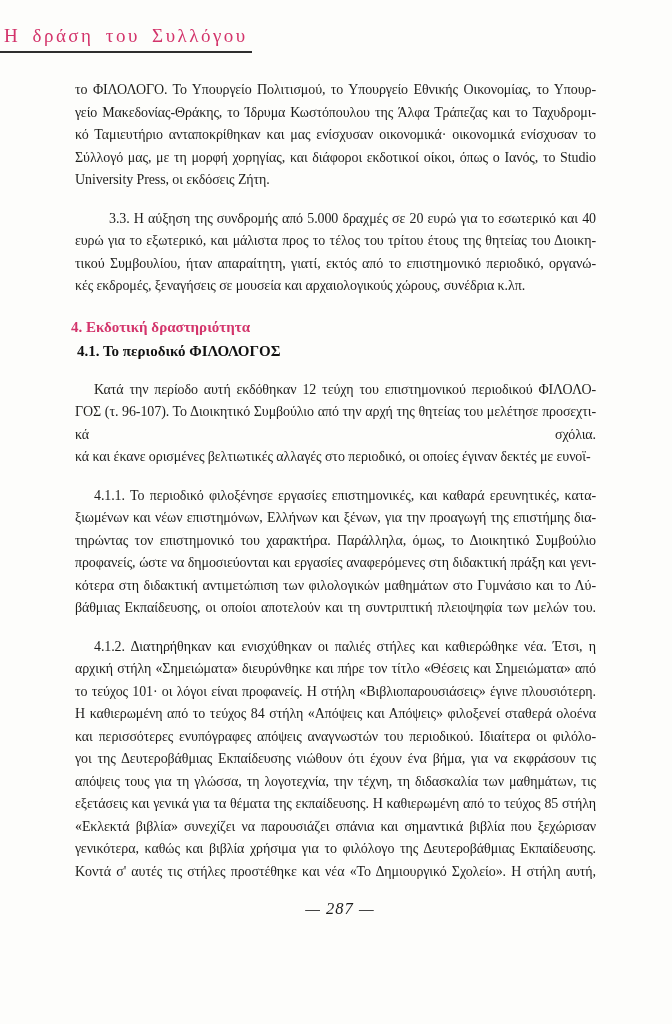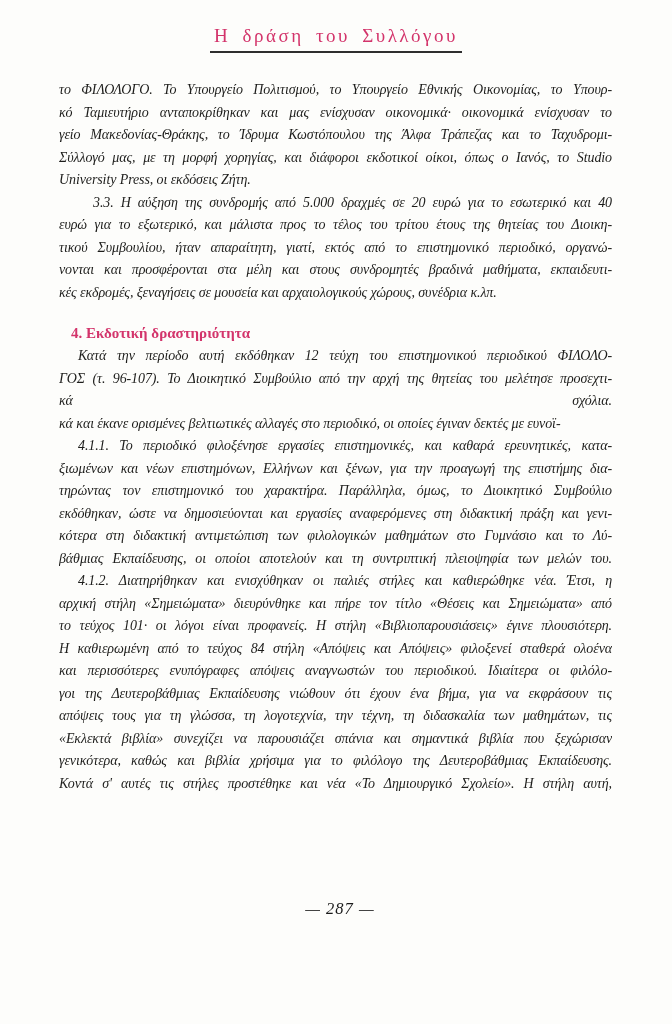--- a/index.html
+++ b/index.html
@@ -14,21 +14,21 @@
     position: relative;
     width: 672px;
     height: 1024px;
     margin: 0 auto;
     background: var(--paper);
     overflow: hidden;
     font-family: "Liberation Serif", "DejaVu Serif", serif;
     color: var(--text);
   }
   .header {
-    text-align: center;
+    text-align: left;
     padding-top: 25px;
   }
   .header-title {
     display: inline-block;
     color: var(--accent);
     font-size: 19px;
     letter-spacing: 2.5px;
     word-spacing: 5px;
     padding: 0 4px 4px 4px;
     border-bottom: 2px solid var(--underline);
@@ -40,21 +40,21 @@
   .line {
     height: 22.5px;
     line-height: 22.5px;
     font-size: 14px;
     letter-spacing: -0.1px;
     overflow: hidden;
     text-align: justify;
     text-align-last: justify;
     white-space: nowrap;
   }
-  .para { margin: 0; font-style: italic; }
+  .para { margin: 16px; }
   .para .line:last-child { text-align-last: left; }
   .para.jl .line:last-child { text-align-last: justify; }
   .para.indent-sm .line:first-child { text-indent: 19px; }
   .para.indent-lg .line:first-child { text-indent: 34px; }
   .h-accent {
     margin: 17px 0 0 12px;
     font-size: 15px;
     font-weight: bold;
     color: var(--accent);
     line-height: 24px;
@@ -86,61 +86,62 @@
 <div class="page">
 
   <div class="header">
     <span class="header-title">Η δράση του Συλλόγου</span>
   </div>
 
   <div class="body-col">
 
     <div class="para">
         <div class="line">το ΦΙΛΟΛΟΓΟ. Το Υπουργείο Πολιτισμού, το Υπουργείο Εθνικής Οικονομίας, το Υπουρ-</div>
+        <div class="line">γείο Μακεδονίας-Θράκης, το Ίδρυμα Κωστόπουλου της Άλφα Τράπεζας και το Ταχυδρομι-</div>
         <div class="line">κό Ταμιευτήριο ανταποκρίθηκαν και μας ενίσχυσαν οικονομικά· οικονομικά ενίσχυσαν το</div>
-        <div class="line">γείο Μακεδονίας-Θράκης, το Ίδρυμα Κωστόπουλου της Άλφα Τράπεζας και το Ταχυδρομι-</div>
         <div class="line">Σύλλογό μας, με τη μορφή χορηγίας, και διάφοροι εκδοτικοί οίκοι, όπως ο Ιανός, το Studio</div>
         <div class="line">University Press, οι εκδόσεις Ζήτη.</div>
       </div>
 
     <div class="para indent-lg">
         <div class="line">3.3. Η αύξηση της συνδρομής από 5.000 δραχμές σε 20 ευρώ για το εσωτερικό και 40</div>
         <div class="line">ευρώ για το εξωτερικό, και μάλιστα προς το τέλος του τρίτου έτους της θητείας του Διοικη-</div>
         <div class="line">τικού Συμβουλίου, ήταν απαραίτητη, γιατί, εκτός από το επιστημονικό περιοδικό, οργανώ-</div>
-        <div class="line">νονται και προσφέρονται στα μέλη και στους συνδρομητές βραδινά μαθήματα, εκπαιδευτι-</div>
         <div class="line">κές εκδρομές, ξεναγήσεις σε μουσεία και αρχαιολογικούς χώρους, συνέδρια κ.λπ.</div>
       </div>
 
     <div class="h-accent">4. Εκδοτική δραστηριότητα</div>
 
+    <div class="h-bold">4.1. Το περιοδικό ΦΙΛΟΛΟΓΟΣ</div>
 
     <div class="para indent-sm">
         <div class="line">Κατά την περίοδο αυτή εκδόθηκαν 12 τεύχη του επιστημονικού περιοδικού ΦΙΛΟΛΟ-</div>
         <div class="line">ΓΟΣ (τ. 96-107). Το Διοικητικό Συμβούλιο από την αρχή της θητείας του μελέτησε προσεχτι-</div>
         <div class="line">κά σχόλια.</div>
         <div class="line">κά και έκανε ορισμένες βελτιωτικές αλλαγές στο περιοδικό, οι οποίες έγιναν δεκτές με ευνοϊ-</div>
       </div>
 
     <div class="para indent-sm jl">
         <div class="line">4.1.1. Το περιοδικό φιλοξένησε εργασίες επιστημονικές, και καθαρά ερευνητικές, κατα-</div>
         <div class="line">ξιωμένων και νέων επιστημόνων, Ελλήνων και ξένων, για την προαγωγή της επιστήμης δια-</div>
         <div class="line">τηρώντας τον επιστημονικό του χαρακτήρα. Παράλληλα, όμως, το Διοικητικό Συμβούλιο</div>
-        <div class="line">εκδόθηκαν, ώστε να δημοσιεύονται και εργασίες αναφερόμενες στη διδακτική πράξη και γενι-</div>
+        <div class="line">προφανείς, ώστε να δημοσιεύονται και εργασίες αναφερόμενες στη διδακτική πράξη και γενι-</div>
         <div class="line">κότερα στη διδακτική αντιμετώπιση των φιλολογικών μαθημάτων στο Γυμνάσιο και το Λύ-</div>
         <div class="line">βάθμιας Εκπαίδευσης, οι οποίοι αποτελούν και τη συντριπτική πλειοψηφία των μελών του.</div>
       </div>
 
     <div class="para indent-sm jl">
         <div class="line">4.1.2. Διατηρήθηκαν και ενισχύθηκαν οι παλιές στήλες και καθιερώθηκε νέα. Έτσι, η</div>
         <div class="line">αρχική στήλη «Σημειώματα» διευρύνθηκε και πήρε τον τίτλο «Θέσεις και Σημειώματα» από</div>
         <div class="line">το τεύχος 101· οι λόγοι είναι προφανείς. Η στήλη «Βιβλιοπαρουσιάσεις» έγινε πλουσιότερη.</div>
         <div class="line">Η καθιερωμένη από το τεύχος 84 στήλη «Απόψεις και Απόψεις» φιλοξενεί σταθερά ολοένα</div>
         <div class="line">και περισσότερες ενυπόγραφες απόψεις αναγνωστών του περιοδικού. Ιδιαίτερα οι φιλόλο-</div>
         <div class="line">γοι της Δευτεροβάθμιας Εκπαίδευσης νιώθουν ότι έχουν ένα βήμα, για να εκφράσουν τις</div>
         <div class="line">απόψεις τους για τη γλώσσα, τη λογοτεχνία, την τέχνη, τη διδασκαλία των μαθημάτων, τις</div>
+        <div class="line">εξετάσεις και γενικά για τα θέματα της εκπαίδευσης. Η καθιερωμένη από το τεύχος 85 στήλη</div>
         <div class="line">«Εκλεκτά βιβλία» συνεχίζει να παρουσιάζει σπάνια και σημαντικά βιβλία που ξεχώρισαν</div>
         <div class="line">γενικότερα, καθώς και βιβλία χρήσιμα για το φιλόλογο της Δευτεροβάθμιας Εκπαίδευσης.</div>
         <div class="line">Κοντά σ' αυτές τις στήλες προστέθηκε και νέα «Το Δημιουργικό Σχολείο». Η στήλη αυτή,</div>
       </div>
 
   </div>
 
   <div class="footer">
     <span class="page-number">— 287 —</span>
   </div>

